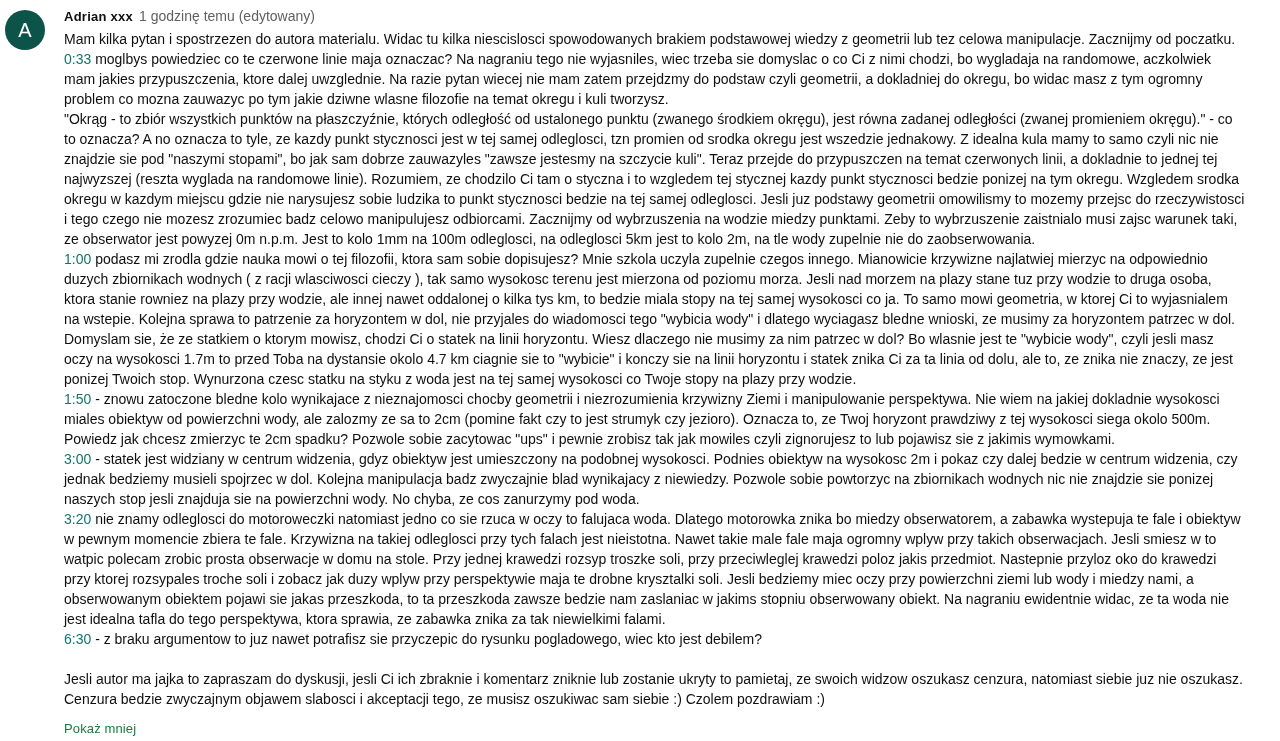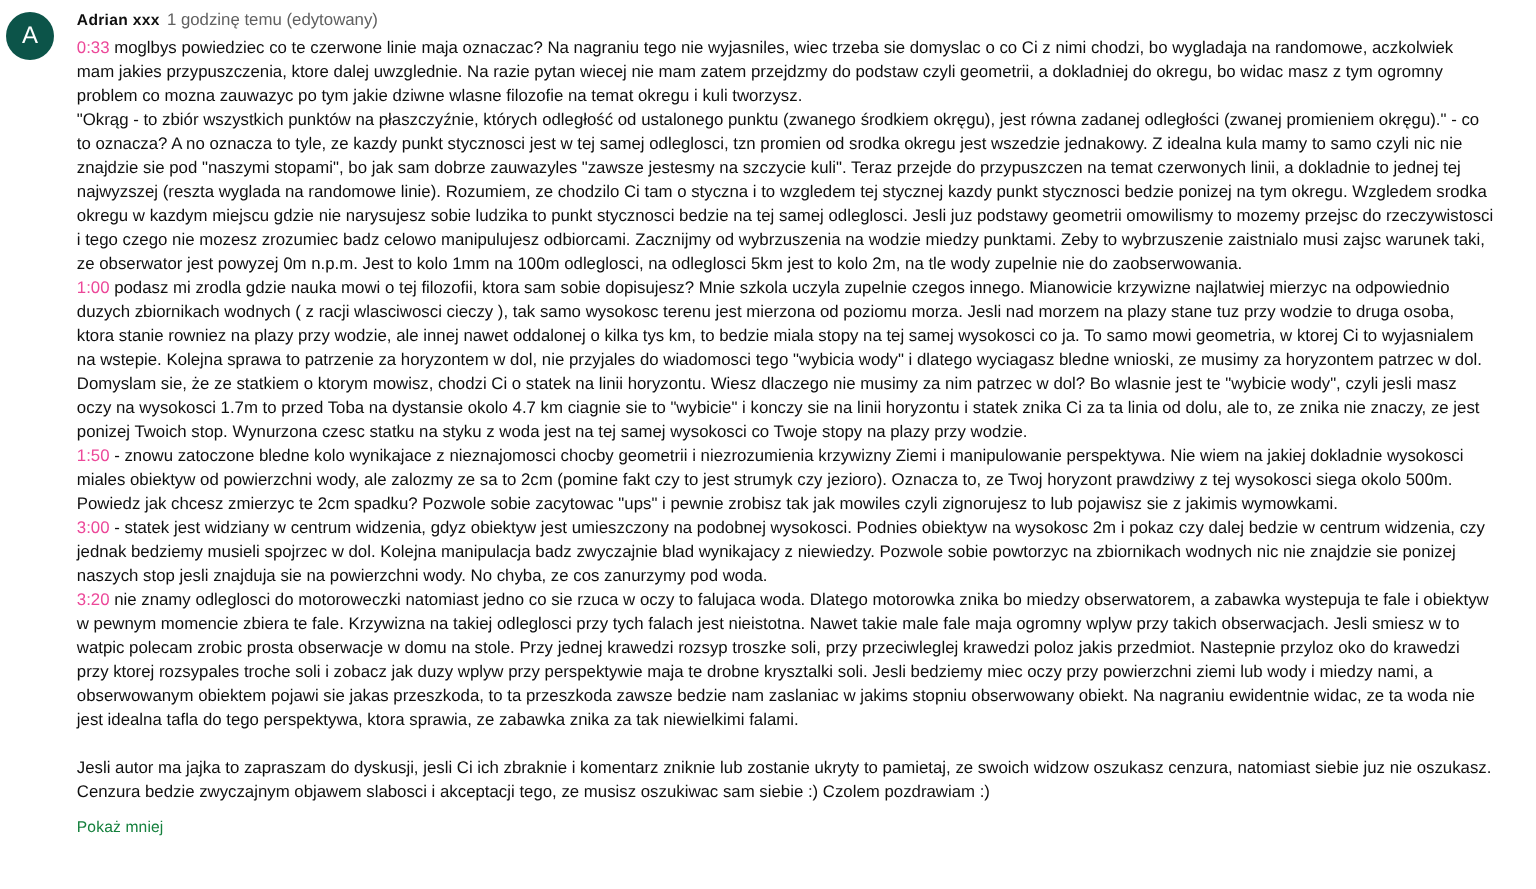--- a/index.html
+++ b/index.html
@@ -76,21 +76,21 @@
   }
 
   .para {
     margin: 0;
   }
   .para.blank {
     height: 20px;
   }
 
   .ts {
-    color: #ec4899;
+    color: #0f766e;
     cursor: pointer;
     text-decoration: none;
   }
 
   .show-less {
     margin-top: 12px;
     font-size: 13px;
     font-weight: 500;
     color: #15803d;
     cursor: pointer;
@@ -108,26 +108,28 @@
   </div>
 
   <div class="body-col">
 
     <div class="meta">
       <span class="author">Adrian xxx</span>
       <span class="published">1 godzinę temu (edytowany)</span>
     </div>
 
     <div class="content" id="comment-text">
+        <div class="para"><span>Mam kilka pytan i spostrzezen do autora materialu. Widac tu kilka niescislosci spowodowanych brakiem podstawowej wiedzy z geometrii lub tez celowa manipulacje. Zacznijmy od poczatku.</span></div>
         <div class="para"><span class="ts">0:33</span><span> moglbys powiedziec co te czerwone linie maja oznaczac? Na nagraniu tego nie wyjasniles, wiec trzeba sie domyslac o co Ci z nimi chodzi, bo wygladaja na randomowe, aczkolwiek mam jakies przypuszczenia, ktore dalej uwzglednie. Na razie pytan wiecej nie mam zatem przejdzmy do podstaw czyli geometrii, a dokladniej do okregu, bo widac masz z tym ogromny problem co mozna zauwazyc po tym jakie dziwne wlasne filozofie na temat okregu i kuli tworzysz.</span></div>
         <div class="para"><span>"Okrąg - to zbiór wszystkich punktów na płaszczyźnie, których odległość od ustalonego punktu (zwanego środkiem okręgu), jest równa zadanej odległości (zwanej promieniem okręgu)." - co to oznacza? A no oznacza to tyle, ze kazdy punkt stycznosci jest w tej samej odleglosci, tzn promien od srodka okregu jest wszedzie jednakowy. Z idealna kula mamy to samo czyli nic nie znajdzie sie pod "naszymi stopami", bo jak sam dobrze zauwazyles "zawsze jestesmy na szczycie kuli". Teraz przejde do przypuszczen na temat czerwonych linii, a dokladnie to jednej tej najwyzszej (reszta wyglada na randomowe linie). Rozumiem, ze chodzilo Ci tam o styczna i to wzgledem tej stycznej kazdy punkt stycznosci bedzie ponizej na tym okregu. Wzgledem srodka okregu w kazdym miejscu gdzie nie narysujesz sobie ludzika to punkt stycznosci bedzie na tej samej odleglosci. Jesli juz podstawy geometrii omowilismy to mozemy przejsc do rzeczywistosci i tego czego nie mozesz zrozumiec badz celowo manipulujesz odbiorcami. Zacznijmy od wybrzuszenia na wodzie miedzy punktami. Zeby to wybrzuszenie zaistnialo musi zajsc warunek taki, ze obserwator jest powyzej 0m n.p.m. Jest to kolo 1mm na 100m odleglosci, na odleglosci 5km jest to kolo 2m, na tle wody zupelnie nie do zaobserwowania.</span></div>
         <div class="para"><span class="ts">1:00</span><span> podasz mi zrodla gdzie nauka mowi o tej filozofii, ktora sam sobie dopisujesz? Mnie szkola uczyla zupelnie czegos innego. Mianowicie krzywizne najlatwiej mierzyc na odpowiednio duzych zbiornikach wodnych ( z racji wlasciwosci cieczy ), tak samo wysokosc terenu jest mierzona od poziomu morza. Jesli nad morzem na plazy stane tuz przy wodzie to druga osoba, ktora stanie rowniez na plazy przy wodzie, ale innej nawet oddalonej o kilka tys km, to bedzie miala stopy na tej samej wysokosci co ja. To samo mowi geometria, w ktorej Ci to wyjasnialem na wstepie. Kolejna sprawa to patrzenie za horyzontem w dol, nie przyjales do wiadomosci tego "wybicia wody" i dlatego wyciagasz bledne wnioski, ze musimy za horyzontem patrzec w dol. Domyslam sie, że ze statkiem o ktorym mowisz, chodzi Ci o statek na linii horyzontu. Wiesz dlaczego nie musimy za nim patrzec w dol? Bo wlasnie jest te "wybicie wody", czyli jesli masz oczy na wysokosci 1.7m to przed Toba na dystansie okolo 4.7 km ciagnie sie to "wybicie" i konczy sie na linii horyzontu i statek znika Ci za ta linia od dolu, ale to, ze znika nie znaczy, ze jest ponizej Twoich stop. Wynurzona czesc statku na styku z woda jest na tej samej wysokosci co Twoje stopy na plazy przy wodzie.</span></div>
         <div class="para"><span class="ts">1:50</span><span> - znowu zatoczone bledne kolo wynikajace z nieznajomosci chocby geometrii i niezrozumienia krzywizny Ziemi i manipulowanie perspektywa. Nie wiem na jakiej dokladnie wysokosci miales obiektyw od powierzchni wody, ale zalozmy ze sa to 2cm (pomine fakt czy to jest strumyk czy jezioro). Oznacza to, ze Twoj horyzont prawdziwy z tej wysokosci siega okolo 500m. Powiedz jak chcesz zmierzyc te 2cm spadku? Pozwole sobie zacytowac "ups" i pewnie zrobisz tak jak mowiles czyli zignorujesz to lub pojawisz sie z jakimis wymowkami.</span></div>
         <div class="para"><span class="ts">3:00</span><span> -  statek jest widziany w centrum widzenia, gdyz obiektyw jest umieszczony na podobnej wysokosci. Podnies obiektyw na wysokosc 2m i pokaz czy dalej bedzie w centrum widzenia, czy jednak bedziemy musieli spojrzec w dol. Kolejna manipulacja badz zwyczajnie blad wynikajacy z niewiedzy. Pozwole sobie powtorzyc na zbiornikach wodnych nic nie znajdzie sie ponizej naszych stop jesli znajduja sie na powierzchni wody. No chyba, ze cos zanurzymy pod woda.</span></div>
         <div class="para"><span class="ts">3:20</span><span> nie znamy odleglosci do motoroweczki natomiast jedno co sie rzuca w oczy to falujaca woda. Dlatego motorowka znika bo miedzy obserwatorem, a zabawka wystepuja te fale i obiektyw w pewnym momencie zbiera te fale. Krzywizna na takiej odleglosci przy tych falach jest nieistotna. Nawet takie male fale maja ogromny wplyw przy takich obserwacjach. Jesli smiesz w to watpic polecam zrobic prosta obserwacje w domu na stole. Przy jednej krawedzi rozsyp troszke soli, przy przeciwleglej krawedzi poloz jakis przedmiot. Nastepnie przyloz oko do krawedzi przy ktorej rozsypales troche soli i zobacz jak duzy wplyw przy perspektywie maja te drobne krysztalki soli. Jesli bedziemy miec oczy przy powierzchni ziemi lub wody i miedzy nami, a obserwowanym obiektem pojawi sie jakas przeszkoda, to ta przeszkoda zawsze bedzie nam zaslaniac w jakims stopniu obserwowany obiekt. Na nagraniu ewidentnie widac, ze ta woda nie jest idealna tafla do tego perspektywa, ktora sprawia, ze zabawka znika za tak niewielkimi falami.</span></div>
+        <div class="para"><span class="ts">6:30</span><span> - z braku argumentow to juz nawet potrafisz sie przyczepic do rysunku pogladowego, wiec kto jest debilem?</span></div>
         <div class="para blank"></div>
         <div class="para"><span>Jesli autor ma jajka to zapraszam do dyskusji, jesli Ci ich zbraknie i komentarz zniknie lub zostanie ukryty to pamietaj, ze swoich widzow oszukasz cenzura, natomiast siebie juz nie oszukasz. Cenzura bedzie zwyczajnym objawem slabosci i akceptacji tego, ze musisz oszukiwac sam siebie :) Czolem pozdrawiam :)</span></div>
       </div>
 
     <div class="show-less">Pokaż mniej</div>
 
   </div>
 </div>
 
 </body></html>

